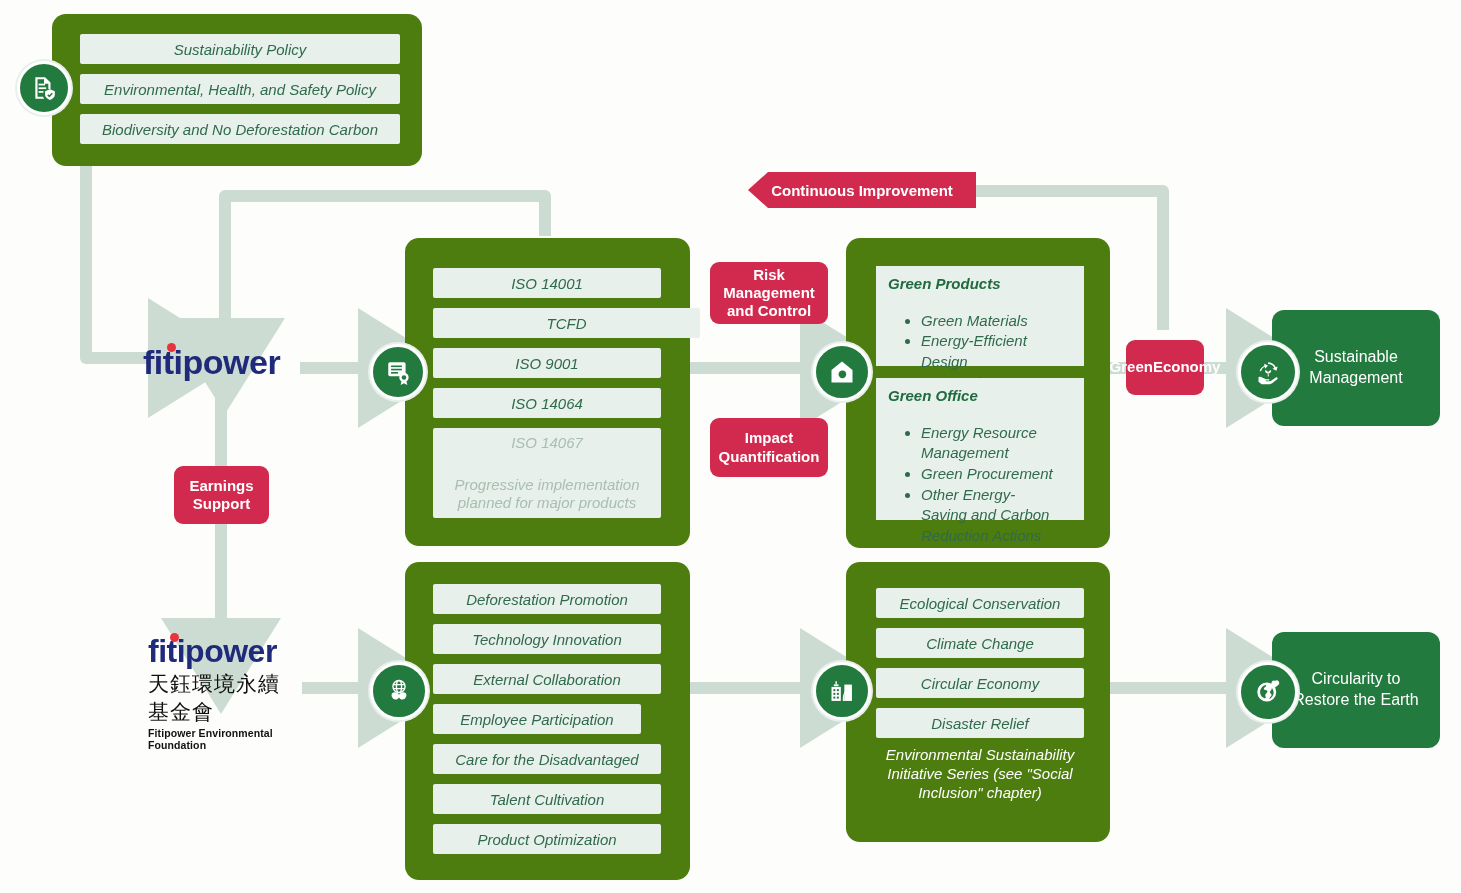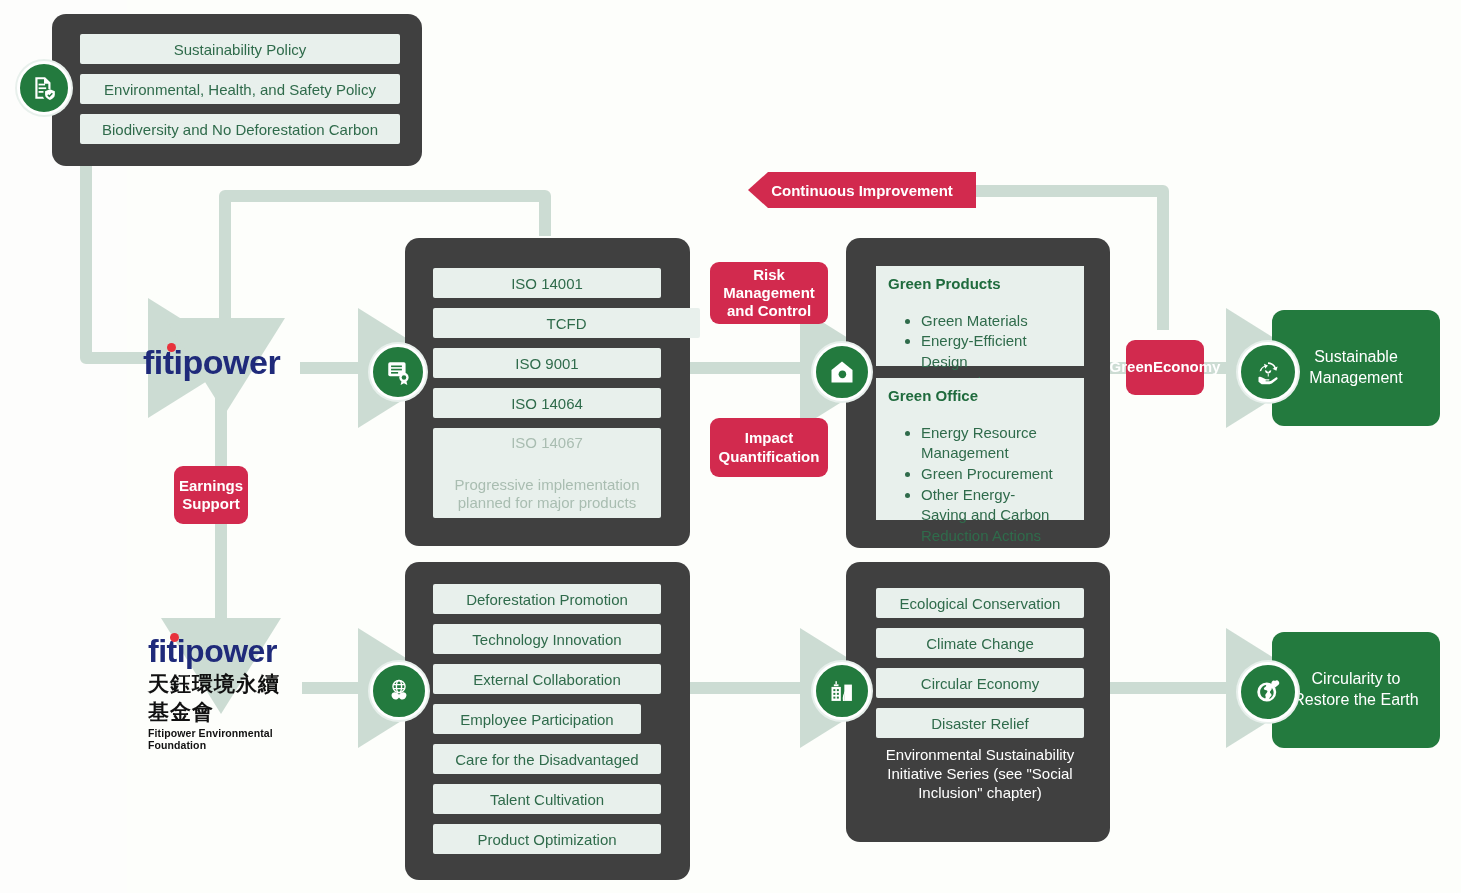--- a/index.html
+++ b/index.html
@@ -8,21 +8,21 @@
     background:#fdfefb;
     font-family:"Liberation Sans", sans-serif;
     overflow:hidden;
     position:relative;
   }
   #stage{position:absolute;left:0;top:0;width:1461px;height:893px;}
   .leftband{position:absolute;left:0;top:0;width:127px;height:893px;background:#fdfdfc;}
   svg.conn{position:absolute;left:0;top:0;width:1461px;height:893px;pointer-events:none;}
 
   
-  .greenbox{position:absolute;background:#404040;border-radius:14px;box-sizing:border-box;}
+  .greenbox{position:absolute;background:#4d7c0f;border-radius:14px;box-sizing:border-box;font-style:italic;}
   .panel{
     background:#e8f0ec;color:#2f6b4b;
     font-size:15px;text-align:center;
     display:flex;align-items:center;justify-content:center;
     box-sizing:border-box;
   }
   .panel.muted{color:#a9bdb1;line-height:1.22;flex-direction:column;}
   .redbadge{
     position:absolute;background:#d22a4e;color:#fff;border-radius:9px;
     font-size:15px;font-weight:bold;line-height:1.22;text-align:center;
@@ -51,21 +51,21 @@
     clip-path:polygon(0% 50%,20px 0%,100% 0%,100% 100%,20px 100%);
   }
 
   
   .logo{position:absolute;font-weight:bold;letter-spacing:-.5px;color:#1f2a7a;}
   #logo1{left:143px;top:344px;width:160px;height:40px;}
   #logo2{left:148px;top:634px;width:150px;height:70px;}
   .logoword{font-size:34px;line-height:36px;position:relative;display:inline-block;}
   .logoword.small{font-size:32px;line-height:34px;}
   .reddot{position:absolute;width:9px;height:9px;border-radius:50%;background:#e8323c;}
-  .cn{font-size:21px;color:#111;letter-spacing:1px;font-weight:bold;margin-top:2px;}
+  .cn{font-size:21px;color:#111;letter-spacing:1px;font-weight:normal;margin-top:2px;}
   .en{font-size:10.5px;color:#111;font-weight:bold;letter-spacing:.1px;margin-top:1px;}
   .bullets{
     background:#e8f0ec;color:#2f6b4b;font-size:15px;line-height:1.38;
     box-sizing:border-box;padding:8px 10px 9px 12px;
   }
   .bullets b{display:block;color:#1f6b3d;font-size:15px;margin-bottom:2px;}
   .bullets ul{margin:16px;padding-left:17px;}
   .bullets li{margin:0;}
   .note{
     position:absolute;color:#fff;font-size:15px;text-align:center;line-height:1.26;
@@ -129,21 +129,21 @@
 
   <div id="banner">
     <span>Continuous Improvement</span>
   </div>
 
   <div class="logo" id="logo1">
     <span class="logoword">fitipower</span>
     <span class="reddot" style="left:24px;top:-1px;"></span>
   </div>
 
-  <div class="redbadge" style="left:174px;top:466px;width:74px;height:58px;flex-direction:column;">
+  <div class="redbadge" style="left:174px;top:466px;width:95px;height:58px;flex-direction:column;">
     <span>Earnings</span>
     <span>Support</span>
   </div>
 
   <div class="logo" id="logo2">
     <span class="logoword small">fitipower</span>
     <span class="reddot" style="left:22px;top:-1px;"></span>
     <div class="cn">天鈺環境永續基金會</div>
     <div class="en">Fitipower Environmental Foundation</div>
   </div>

